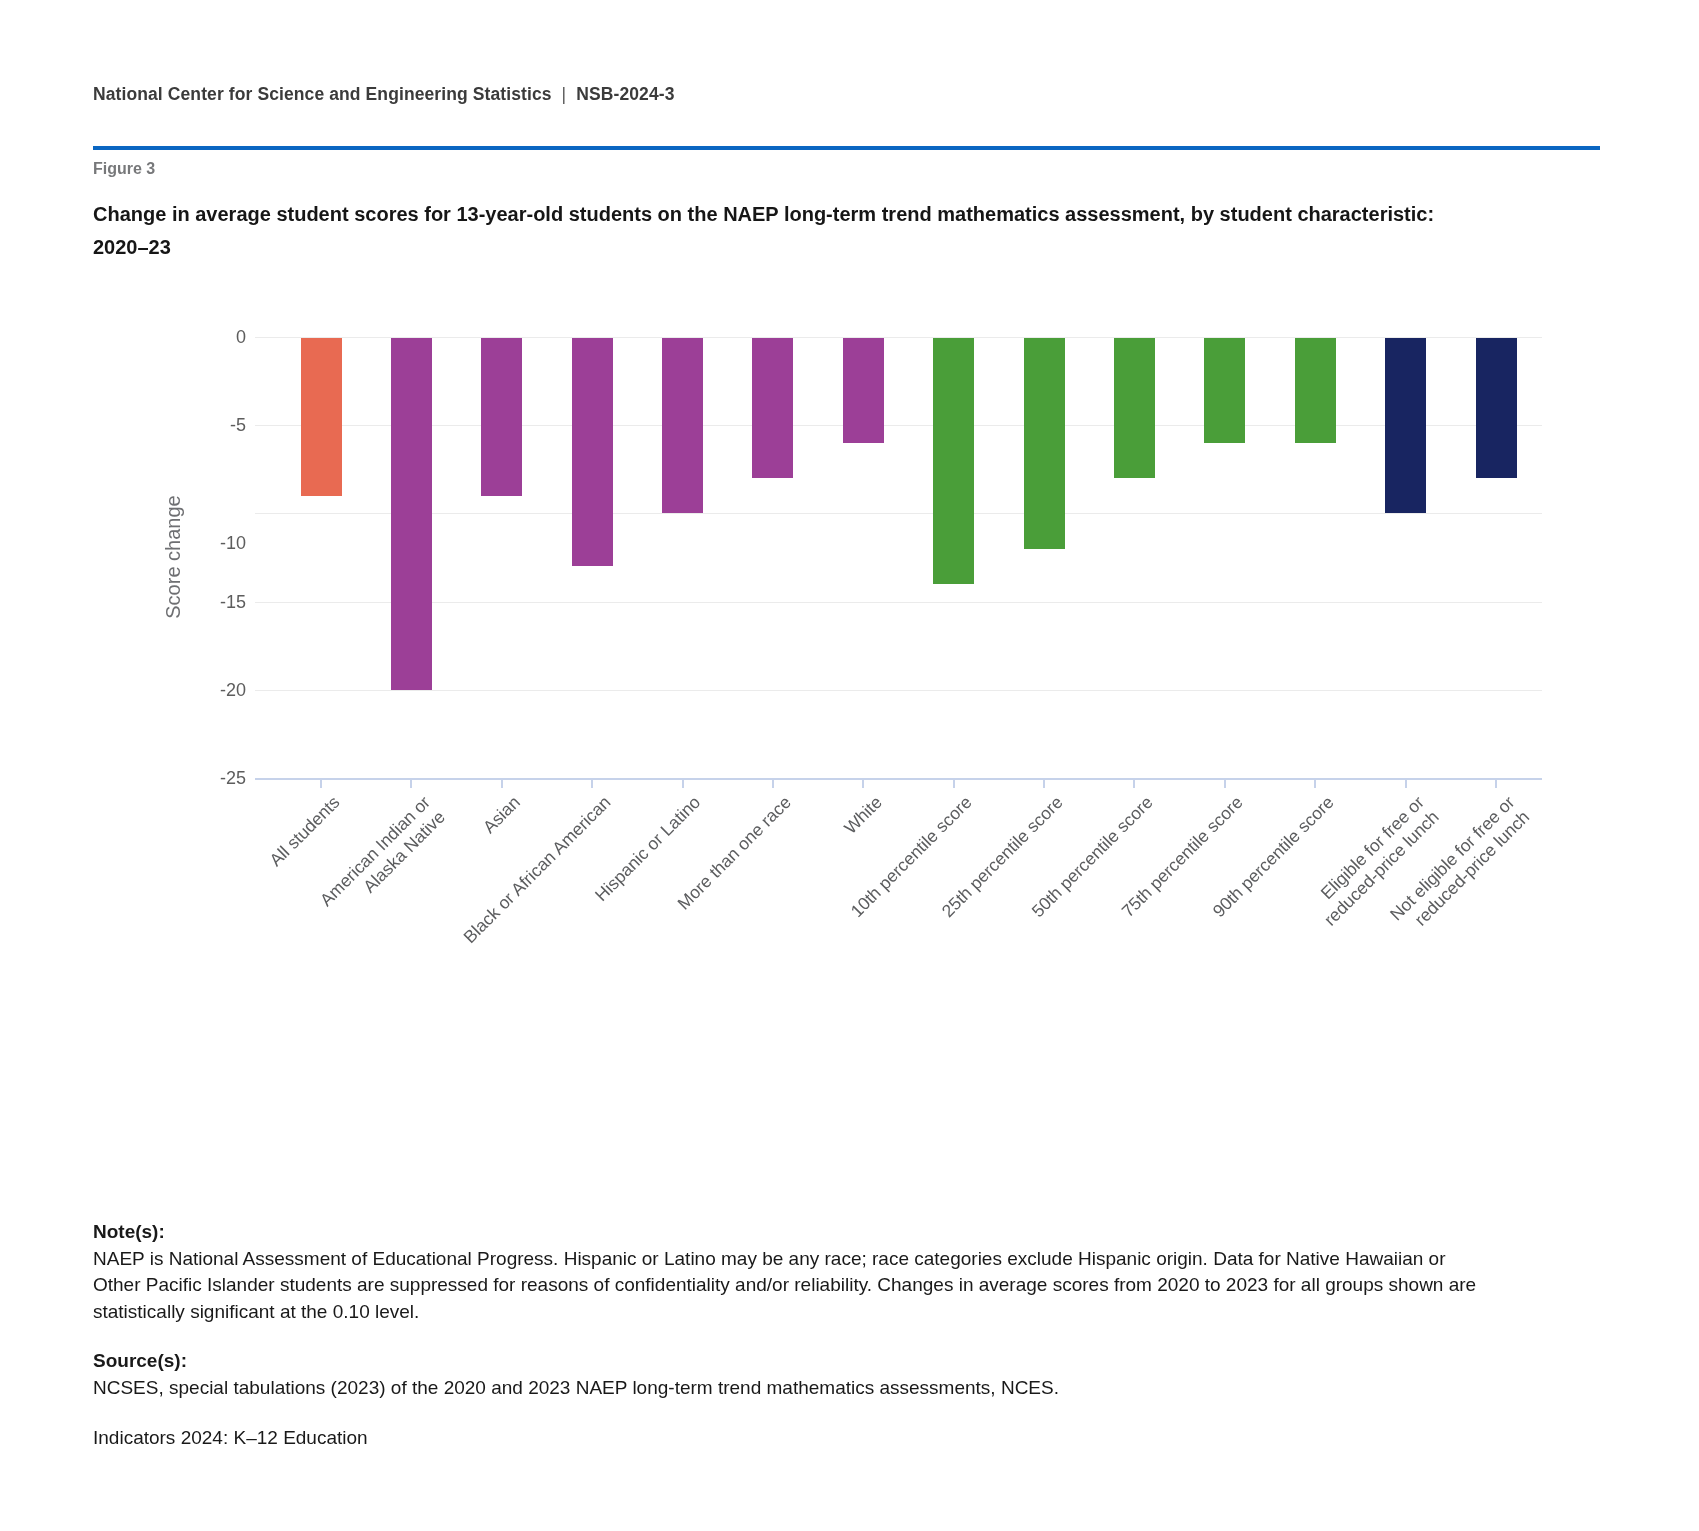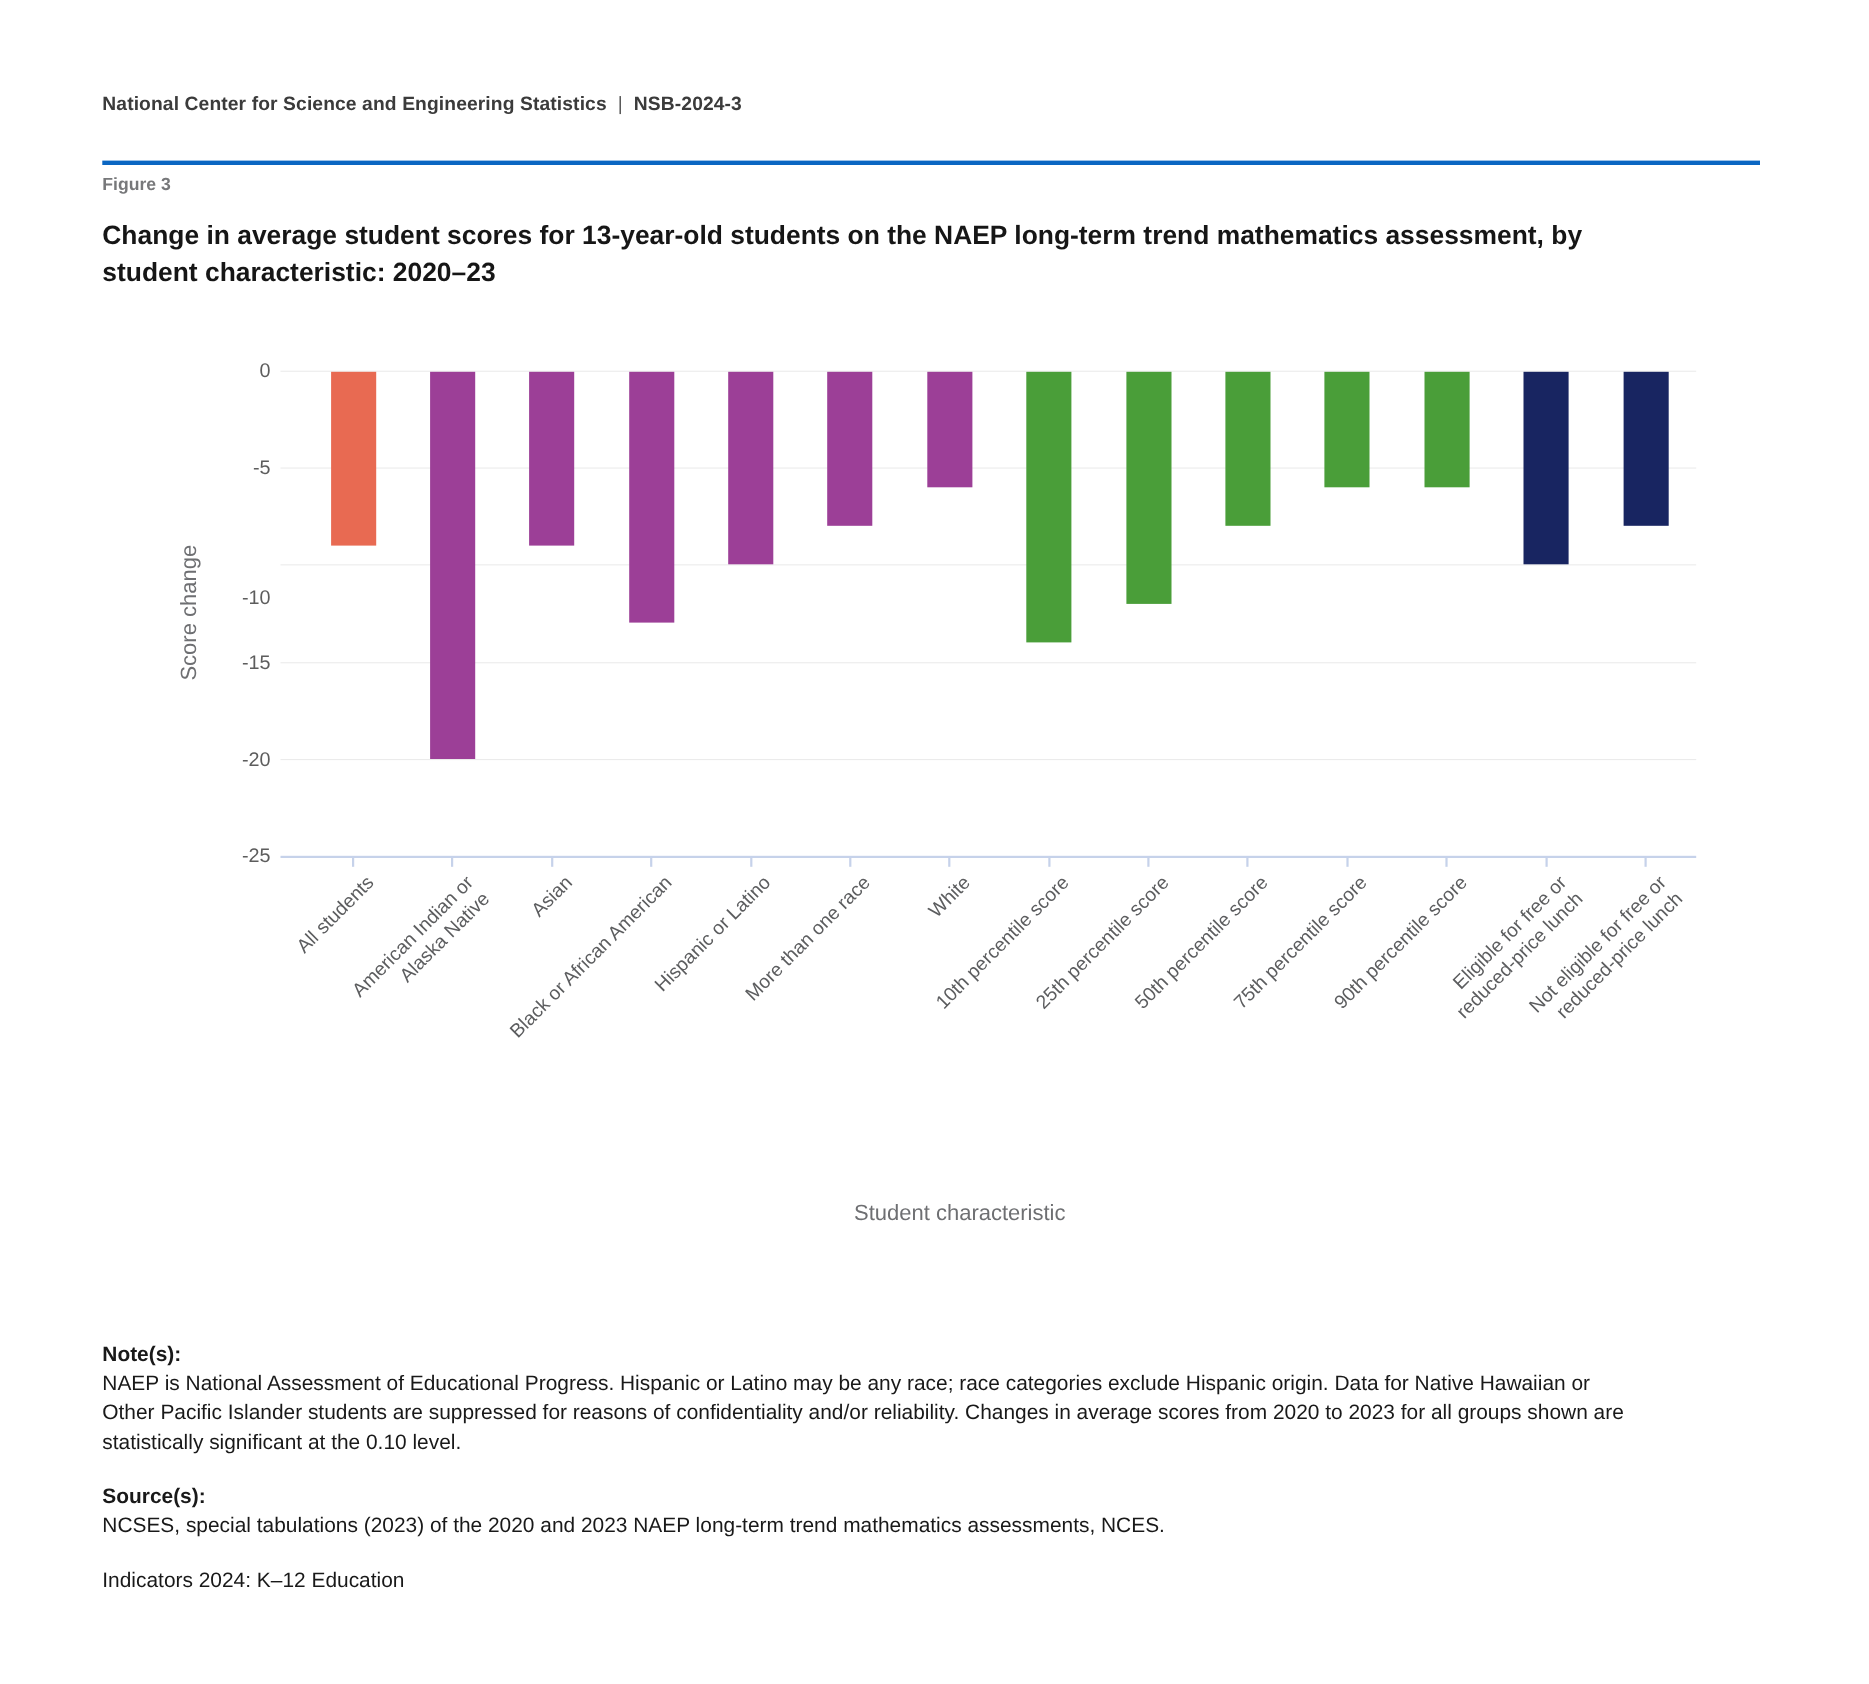--- a/index.html
+++ b/index.html
@@ -22,21 +22,21 @@
     width: 1507px; height: 4px;
   }
 
   
   .fig-label {
     position: absolute; left: 93px; top: 160px;
     font-size: 16px; font-weight: 700; color: #77787a;
   }
   .fig-title {
     position: absolute; left: 93px; top: 198px; width: 1400px;
-    font-size: 24px; font-weight: 700; color: #161616; line-height: 33px;
+    font-size: 20px; font-weight: 700; color: #161616; line-height: 33px;
   }
 
   
   .chart { position: absolute; left: 0; top: 0; width: 1699px; height: 1531px; }
   .gridline { position: absolute; left: 255px; width: 1287px; height: 1px; background: #ebebeb; }
   .axisline { position: absolute; left: 255px; width: 1287px; height: 2px; background: #c6d2ea; }
   .ytick {
     position: absolute; left: 140px; width: 106px; text-align: right;
     font-size: 18px; color: #5d5d5d; line-height: 22px;
   }
@@ -75,21 +75,20 @@
   <div class="doc-header">
     <span>National Center for Science and Engineering Statistics</span><span class="sep">|</span><span>NSB-2024-3</span>
   </div>
   <div class="blue-rule" style="background: rgb(10, 102, 194);"></div>
 
   <div class="fig-label">Figure 3</div>
   <div class="fig-title">Change in average student scores for 13-year-old students on the NAEP long-term trend mathematics assessment, by student characteristic: 2020–23</div>
 
   <div class="chart" id="chart">
     <div class="y-axis-title">Score change</div>
-    <div class="x-axis-title">Student characteristic</div>
   <div class="gridline" style="top: 337px;"></div>
       <div class="ytick" style="top: 326px;">0</div>
       <div class="gridline" style="top: 425.2px;"></div>
       <div class="ytick" style="top: 414.2px;">-5</div>
       <div class="gridline" style="top: 513.4px;"></div>
       <div class="ytick" style="top: 532px;">-10</div>
       <div class="gridline" style="top: 601.6px;"></div>
       <div class="ytick" style="top: 590.6px;">-15</div>
       <div class="gridline" style="top: 689.8px;"></div>
       <div class="ytick" style="top: 678.8px;">-20</div>

